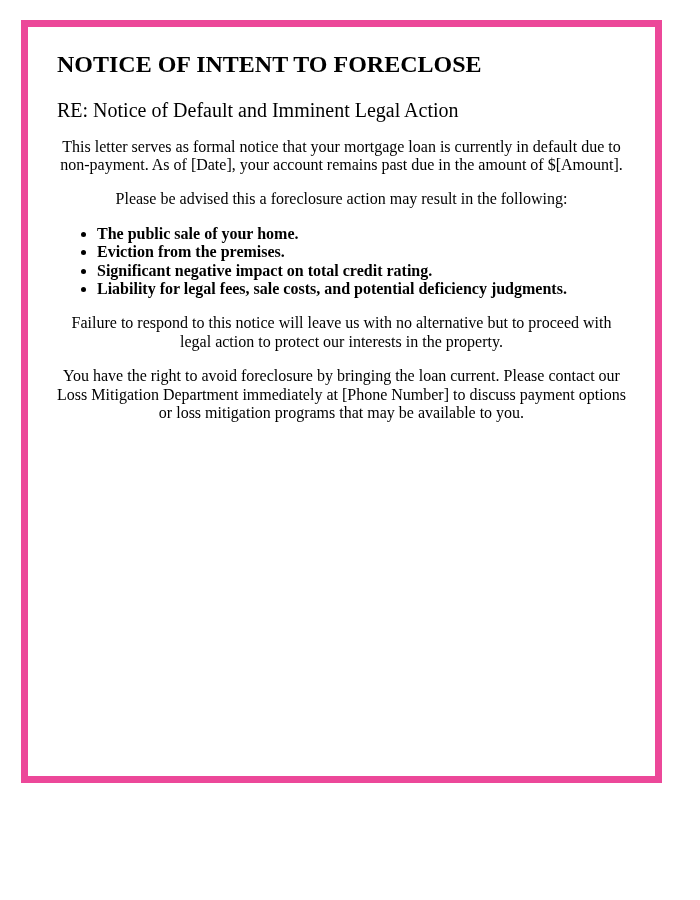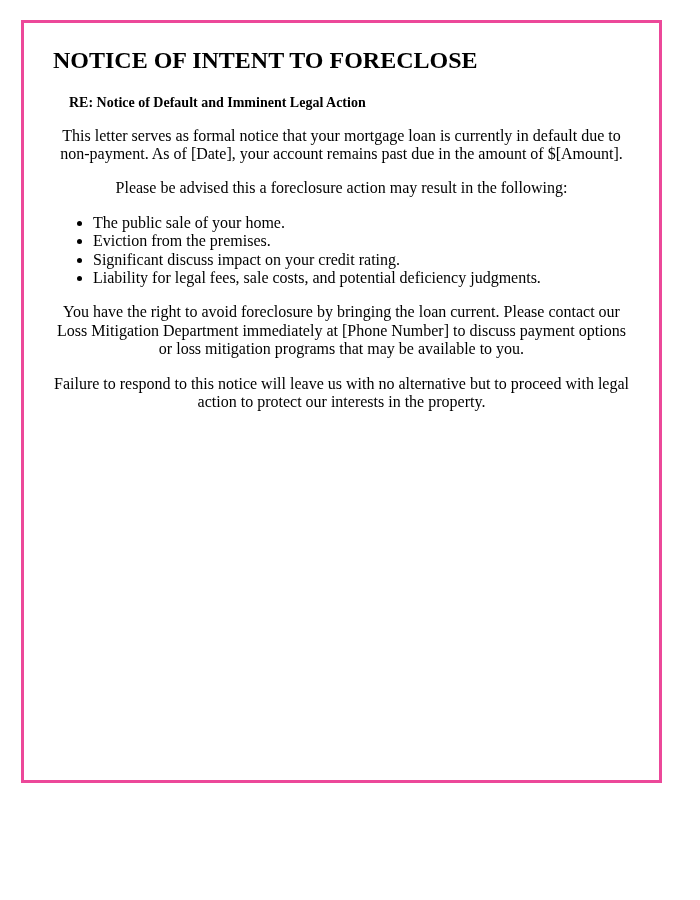--- a/index.html
+++ b/index.html
@@ -17,71 +17,72 @@
     color: #000000;
     -webkit-font-smoothing: auto;
   }
   .letter-frame {
     position: absolute;
     left: 21px;
     top: 20px;
     width: 641px;
     height: 763px;
     box-sizing: border-box;
-    border: 3px solid #ec4899;
+    border: 7px solid #ec4899;
     background: #ffffff;
     padding: 24px 29px;
     overflow: hidden;
   }
   .letter-title {
     font-size: 24px;
     font-weight: bold;
     margin: 0 0 20px 0;
     line-height: 1.15;
   }
   .letter-subject,
   .warning-heading {
-    font-size: 14px;
-    font-weight: bold;
-    margin: 16px 16px;
+    font-size: 20px;
+    font-weight: normal;
+    margin: 16px 0;
     line-height: 1.15;
   }
   .letter-paragraph {
     margin: 16px 0;
     text-align: center;
   }
   .consequence-list {
     margin: 16px 0;
     padding-left: 40px;
     list-style-type: disc;
   }
   .consequence-list li {
     margin: 0;
     padding: 0;
+    font-weight: bold;
   }
 </style>
 </head>
 <body>
 
 <div class="letter-frame">
 
   <h1 class="letter-title">NOTICE OF INTENT TO FORECLOSE</h1>
 
   <h2 class="letter-subject">RE: Notice of Default and Imminent Legal Action</h2>
 
   <p class="letter-paragraph">This letter serves as formal notice that your mortgage loan is currently in default due to non-payment. As of [Date], your account remains past due in the amount of $[Amount].</p>
 
 
 
   <p class="letter-paragraph">Please be advised this a foreclosure action may result in the following:</p>
 
   <ul class="consequence-list">
     <li>The public sale of your home.</li>
     <li>Eviction from the premises.</li>
-    <li>Significant discuss impact on your credit rating.</li>
+    <li>Significant negative impact on total credit rating.</li>
     <li>Liability for legal fees, sale costs, and potential deficiency judgments.</li>
   </ul>
 
+  <p class="letter-paragraph">Failure to respond to this notice will leave us with no alternative but to proceed with legal action to protect our interests in the property.</p>
+
   <p class="letter-paragraph">You have the right to avoid foreclosure by bringing the loan current. Please contact our Loss Mitigation Department immediately at [Phone Number] to discuss payment options or loss mitigation programs that may be available to you.</p>
-
-  <p class="letter-paragraph">Failure to respond to this notice will leave us with no alternative but to proceed with legal action to protect our interests in the property.</p>
 
 </div>
 
 </body></html>

